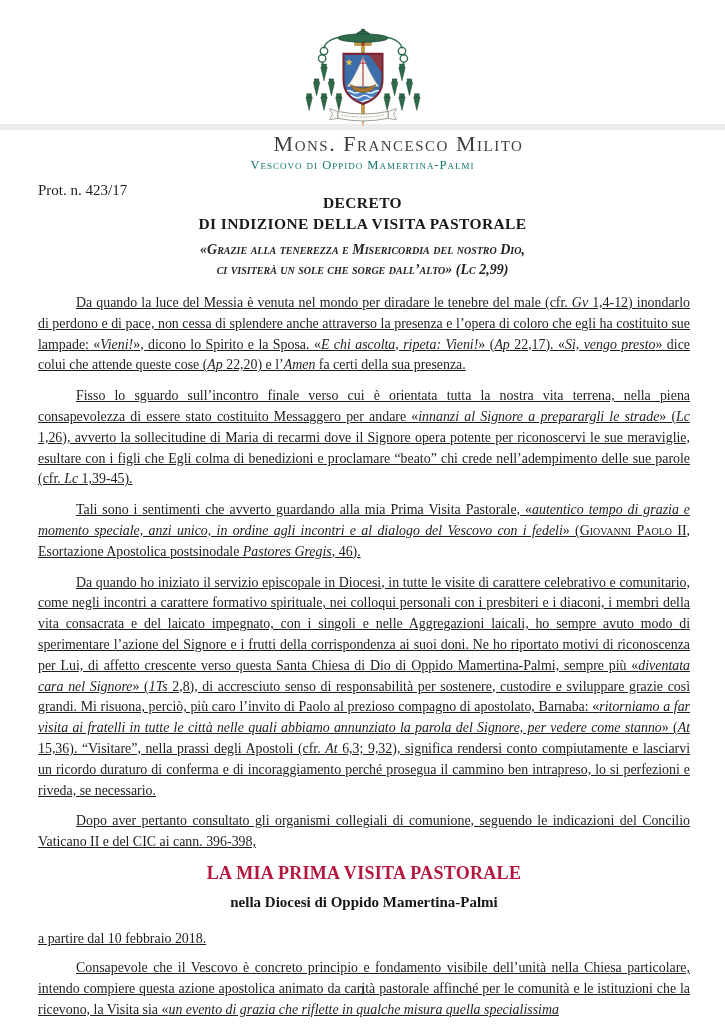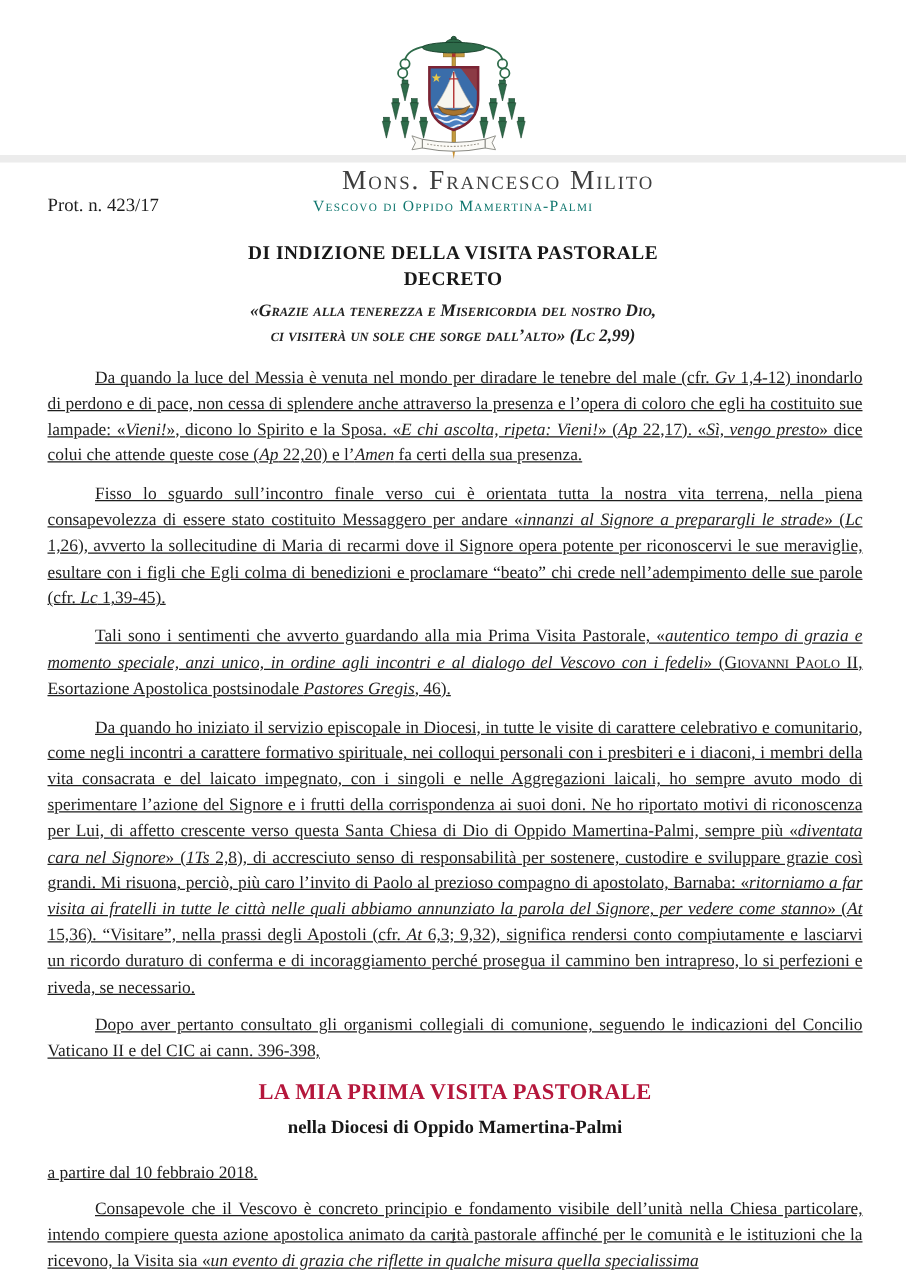--- a/index.html
+++ b/index.html
@@ -12,21 +12,21 @@
   .scan-band { position:absolute; top:124px; left:0; width:100%; height:6px; background:#ececec; }
   .crest { position:absolute; top:26px; left:50%; transform:translateX(-50%); }
   .header-name {
     position:absolute; top:131px; left:0; width:100%; text-align:center;
     font-variant:small-caps; font-size:22px; letter-spacing:1.5px; color:#3e3e3e;padding-left:36px;
   }
   .header-sub {
     position:absolute; top:158px; left:0; width:100%; text-align:center;
     font-variant:small-caps; font-size:12.5px; letter-spacing:1px; color:#0f766e;
   }
-  .prot { position:absolute; top:157px; left:38px; font-size:15px; }
+  .prot { position:absolute; top:182px; left:38px; font-size:15px; }
   .doc-title {
     position:absolute; top:192px; left:0; width:100%; text-align:center;
     font-weight:bold; font-size:15.5px; line-height:21px; letter-spacing:.4px; color:#181818;
   }
   .epigraph {
     position:absolute; top:240px; left:0; width:100%; text-align:center;
     font-weight:bold; font-style:italic; font-variant:small-caps;
     font-size:14px; line-height:20px; color:#222;
   }
   .body-text {
@@ -134,22 +134,22 @@
       <path d="M48,92 Q75,97.5 102,92 L102,99.5 Q75,105 48,99.5 z" fill="#fbfaf6" stroke="#8a8a84" stroke-width="0.9"></path>
       <path d="M52,96 Q75,100.5 98,95.5" stroke="#9a958a" stroke-width="0.9" stroke-dasharray="1.6,1.3" fill="none"></path>
     </g>
   </svg>
 
   <div class="header-name">Mons. Francesco Milito</div>
   <div class="header-sub">Vescovo di Oppido Mamertina-Palmi</div>
   <div class="prot">Prot. n. 423/17</div>
 
   <div class="doc-title">
+    <div>DECRETO</div>
     <div>DI INDIZIONE DELLA VISITA PASTORALE</div>
-    <div>DECRETO</div>
   </div>
 
   <div class="epigraph">
     <div>«Grazie alla tenerezza e Misericordia del nostro Dio,</div>
     <div>ci visiterà un sole che sorge dall’alto» (Lc 2,99)</div>
   </div>
 
   <div class="body-text">
     <div>
         <p class="body-para"><span>Da quando la luce del Messia è venuta nel mondo per diradare le tenebre del male (cfr. </span><span class="it">Gv</span><span> 1,4-12) inondarlo di perdono e di pace, non cessa di splendere anche attraverso la presenza e l’opera di coloro che egli ha costituito sue lampade: «</span><span class="it">Vieni!</span><span>», dicono lo Spirito e la Sposa. «</span><span class="it">E chi ascolta, ripeta: Vieni!</span><span>» (</span><span class="it">Ap</span><span> 22,17). «</span><span class="it">Sì, vengo presto</span><span>» dice colui che attende queste cose (</span><span class="it">Ap</span><span> 22,20) e l’</span><span class="it">Amen</span><span> fa certi della sua presenza.</span></p>

